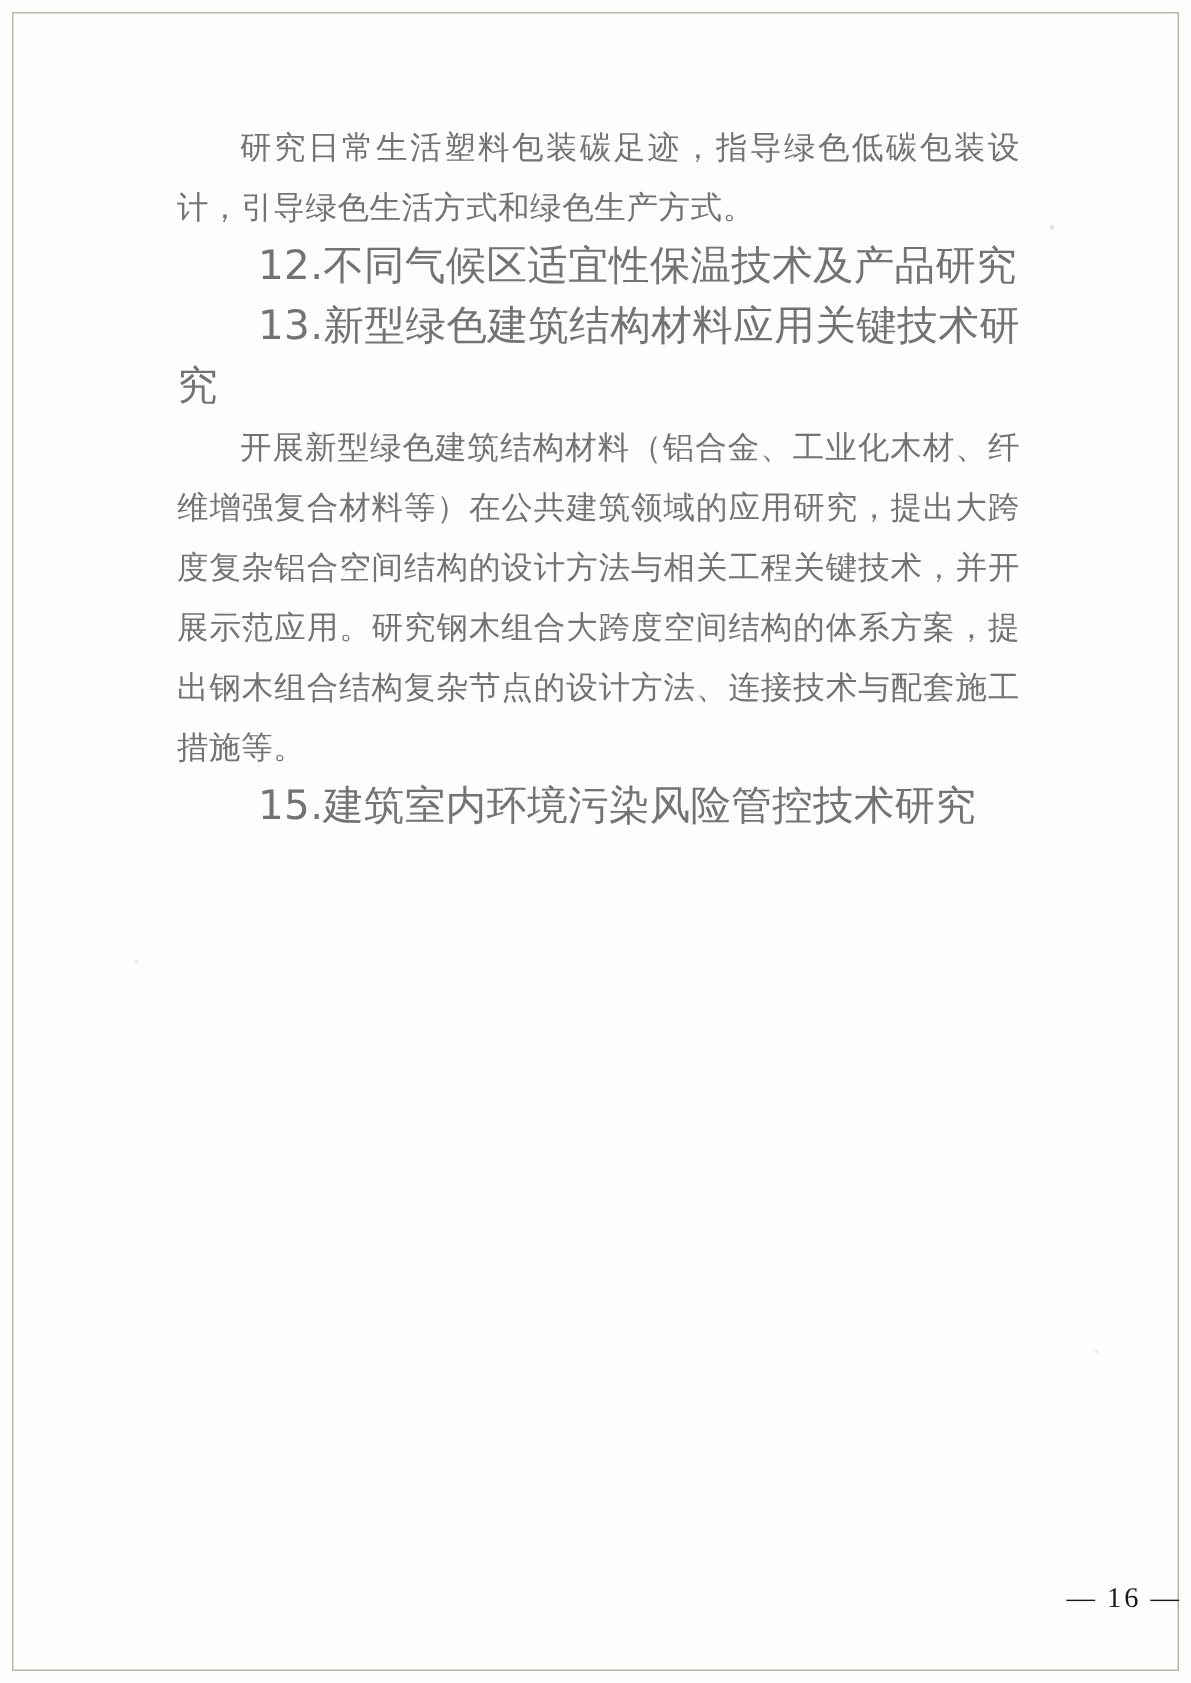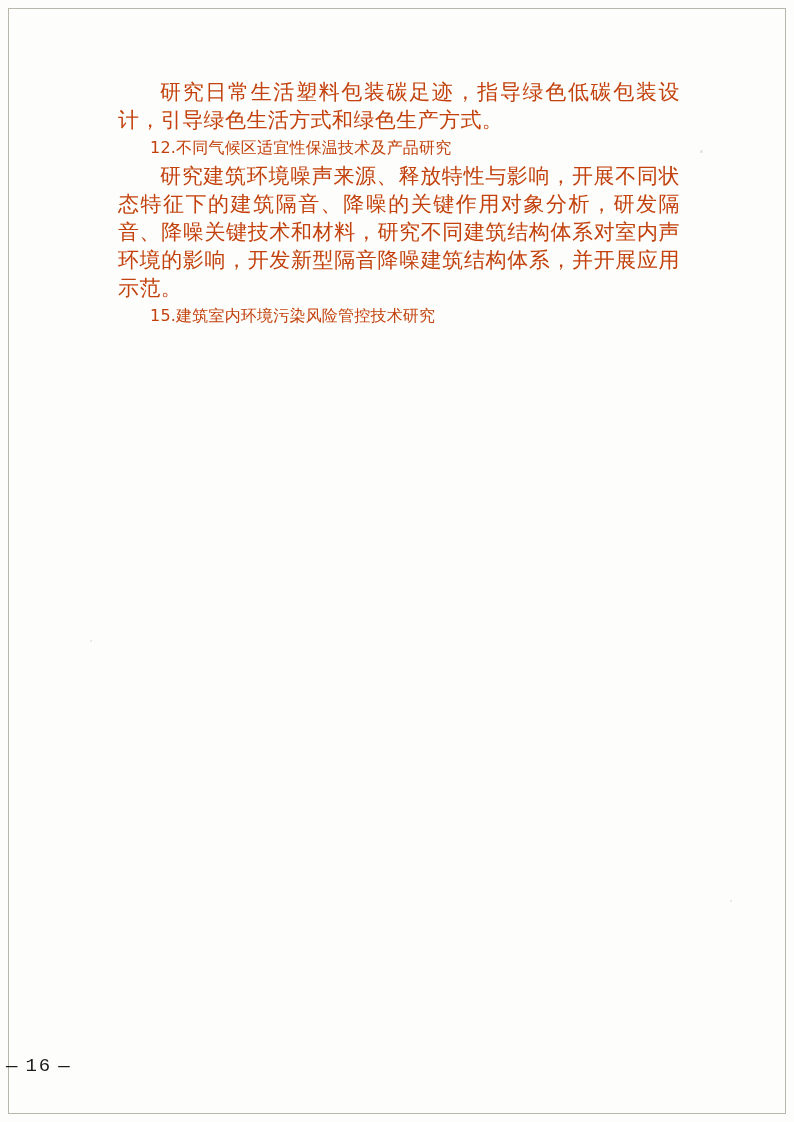--- a/index.html
+++ b/index.html
@@ -26,44 +26,44 @@
   }
   .content {
     position: absolute;
     left: 118px;
     top: 78px;
     width: 562px;
   }
   .doc-text {
     font-family: "DejaVu Serif", "Liberation Serif", serif;
     font-size: 21px;
-    line-height: 28px;
-    color: #c2410c;
+    line-height: 40px;
+    color: #737373;
     text-align: justify;
     text-justify: inter-ideograph;
     letter-spacing: 0.4px;
   }
   p.para {
     margin: 0 0 0 0;
     text-indent: 2em;
   }
   p.heading {
     margin: 0;
     text-indent: 2em;
     font-family: "DejaVu Sans", "Liberation Sans", sans-serif;
-    font-size: 16px;
+    font-size: 27px;
     letter-spacing: 0.2px;
   }
   .footer {
     position: absolute;
     left: 0;
     right: 0;
     top: 1055px;
-    text-align: left;
-    font-family: Liberation Mono, monospace;
+    text-align: right;
+    font-family: Liberation Serif, serif;
     font-size: 19px;
     color: #1a1a1a;
     letter-spacing: 2px;
   }
   .footer .dash {
     display: inline-block;
     padding: 0 6px;
     color: #1a1a1a;
   }
   .speck {
@@ -75,21 +75,22 @@
 </style>
 </head>
 <body>
 
 <div class="page">
   <div class="scan-border"></div>
 
   <div class="content doc-text">
     <p class="para">研究日常生活塑料包装碳足迹，指导绿色低碳包装设计，引导绿色生活方式和绿色生产方式。</p>
     <p class="heading">12.不同气候区适宜性保温技术及产品研究</p>
-    <p class="para">研究建筑环境噪声来源、释放特性与影响，开展不同状态特征下的建筑隔音、降噪的关键作用对象分析，研发隔音、降噪关键技术和材料，研究不同建筑结构体系对室内声环境的影响，开发新型隔音降噪建筑结构体系，并开展应用示范。</p>
+    <p class="heading">13.新型绿色建筑结构材料应用关键技术研究</p>
+    <p class="para">开展新型绿色建筑结构材料（铝合金、工业化木材、纤维增强复合材料等）在公共建筑领域的应用研究，提出大跨度复杂铝合空间结构的设计方法与相关工程关键技术，并开展示范应用。研究钢木组合大跨度空间结构的体系方案，提出钢木组合结构复杂节点的设计方法、连接技术与配套施工措施等。</p>
     <p class="heading">15.建筑室内环境污染风险管控技术研究</p>
   </div>
 
   <div class="footer">
     <span class="dash">—</span><span>16</span><span class="dash">—</span>
   </div>
 
   <div class="speck" style="left:700px;top:150px;width:3px;height:3px;"></div>
   <div class="speck" style="left:90px;top:640px;width:2px;height:2px;"></div>
   <div class="speck" style="left:730px;top:900px;width:2px;height:2px;"></div>

